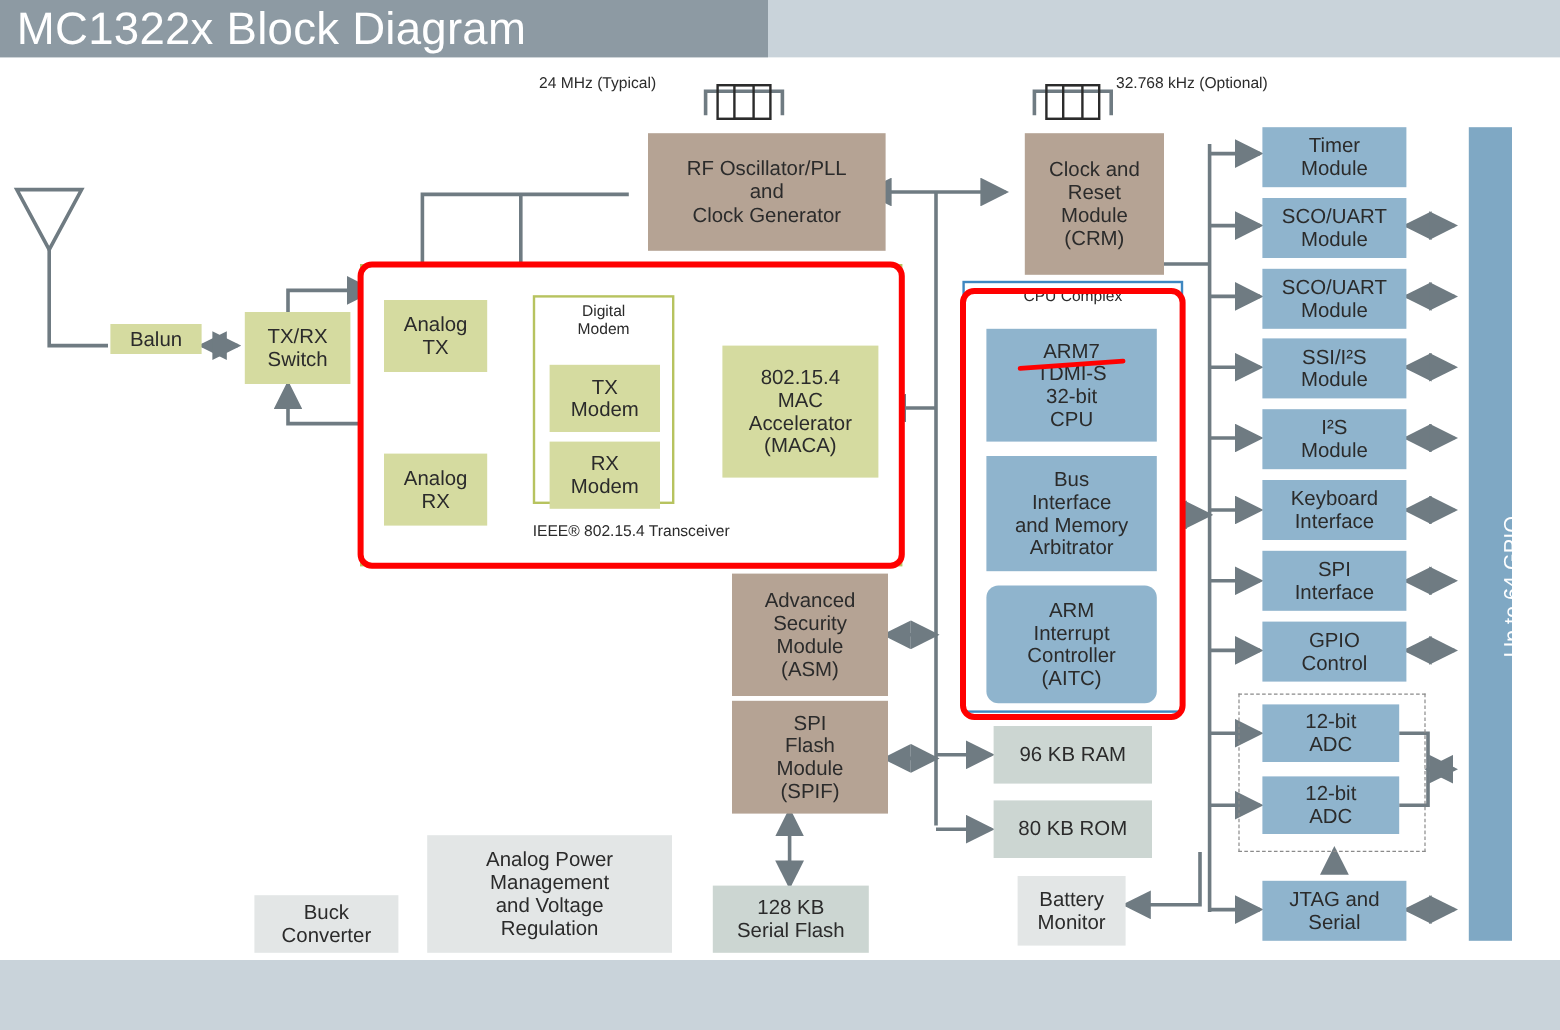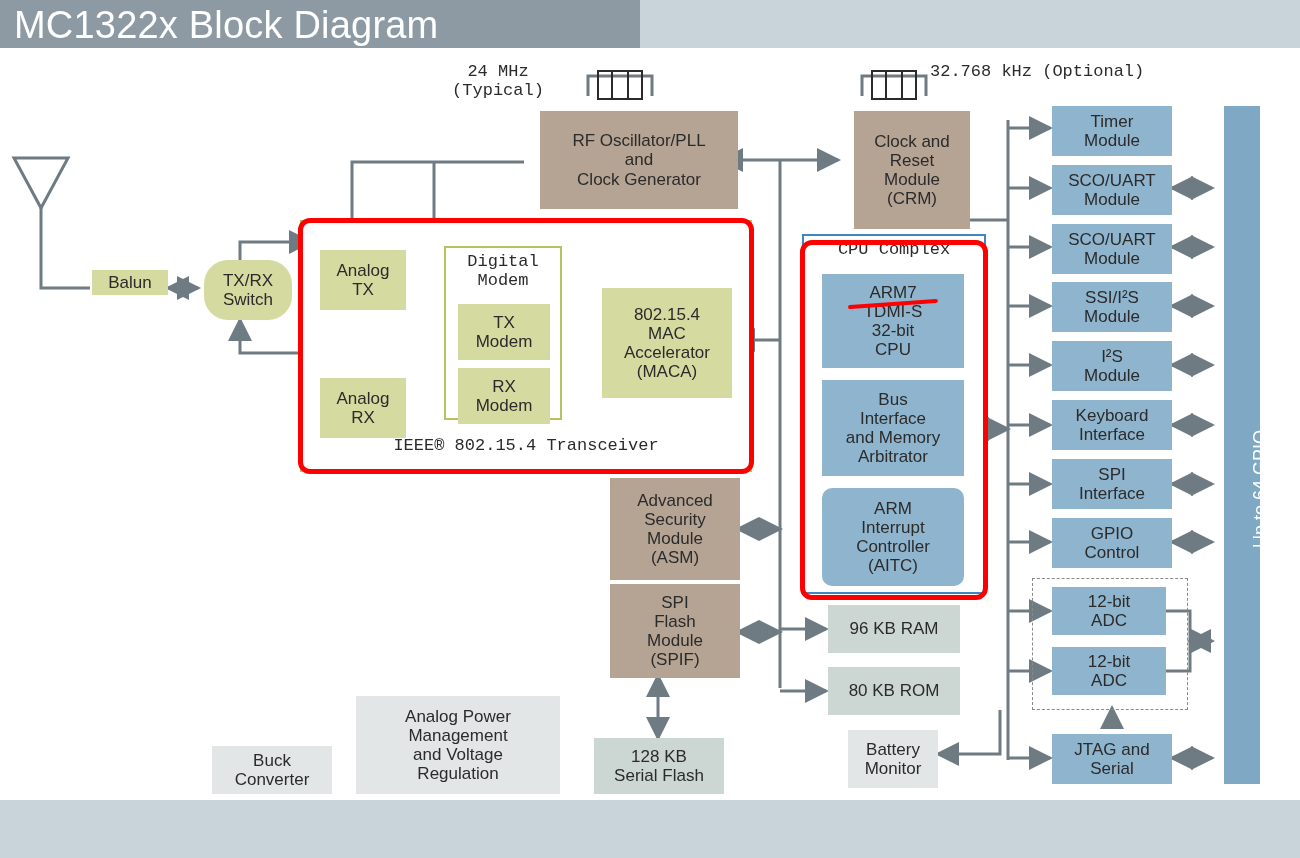--- a/index.html
+++ b/index.html
@@ -46,22 +46,22 @@
   }
   .olive{background:#d5dba0;}
   .brown{background:#b5a394;margin-left:16px;}
   .blue {background:#8fb4cd;}
   .greygreen{background:#ccd6d2;}
   .lightgrey{background:#e3e6e6;}
   .gpio-bar{background:#7fa8c4;}
 
   .lbl{
     position:absolute;
-    font-size:17px;color:#2b2b2b;text-align:center;
-    white-space:pre-line;line-height:1.12;font-family:Liberation Mono, monospace;
+    font-size:13px;color:#2b2b2b;text-align:center;
+    white-space:pre-line;line-height:1.12;
   }
   .dash-box{
     position:absolute;box-sizing:border-box;
     border:1px dashed #8a8a8a;background:transparent;
   }
   .olive-border{
     position:absolute;box-sizing:border-box;
     border:2px solid #b7c35f;background:#ffffff;
   }
   .blue-border{
@@ -201,21 +201,21 @@
 TX</div>
   <div class="blk olive" style="left:320px;top:330px;width:86px;height:60px;">Analog
 RX</div>
 
   <div class="blk olive" style="left:602px;top:240px;width:130px;height:110px;">802.15.4
 MAC
 Accelerator
 (MACA)</div>
 
   <div class="blk olive" style="left:92px;top:222px;width:76px;height:25px;">Balun</div>
-  <div class="blk olive" style="left:204px;top:212px;width:88px;height:60px;border-radius:24px;">TX/RX
+  <div class="blk olive" style="left:204px;top:212px;width:88px;height:60px;">TX/RX
 Switch</div>
 
   <div class="blk brown" style="left:524px;top:63px;width:198px;height:98px;">RF Oscillator/PLL
 and
 Clock Generator</div>
   <div class="blk brown" style="left:838px;top:63px;width:116px;height:118px;">Clock and
 Reset
 Module
 (CRM)</div>
 

